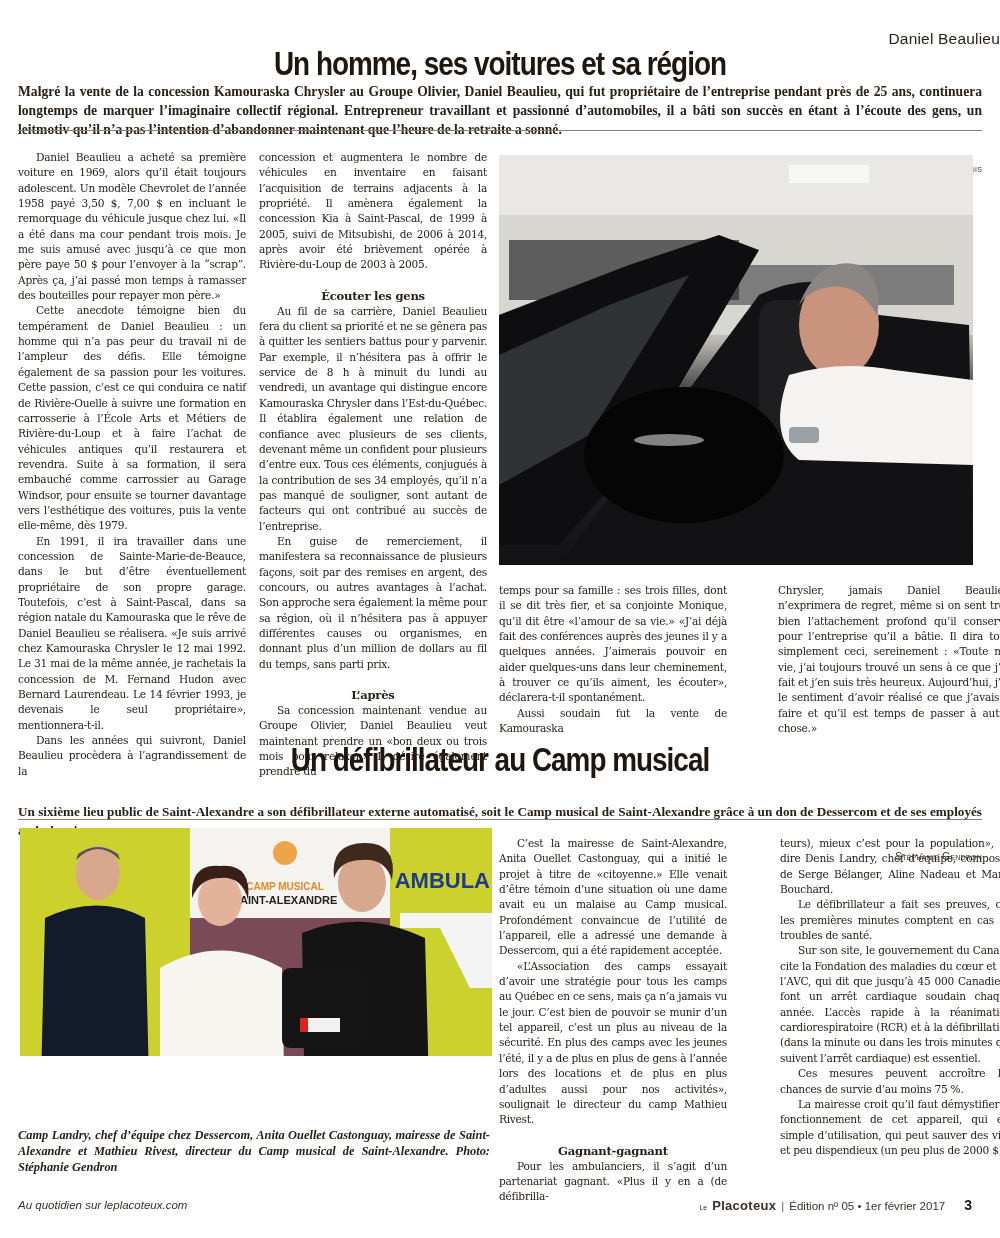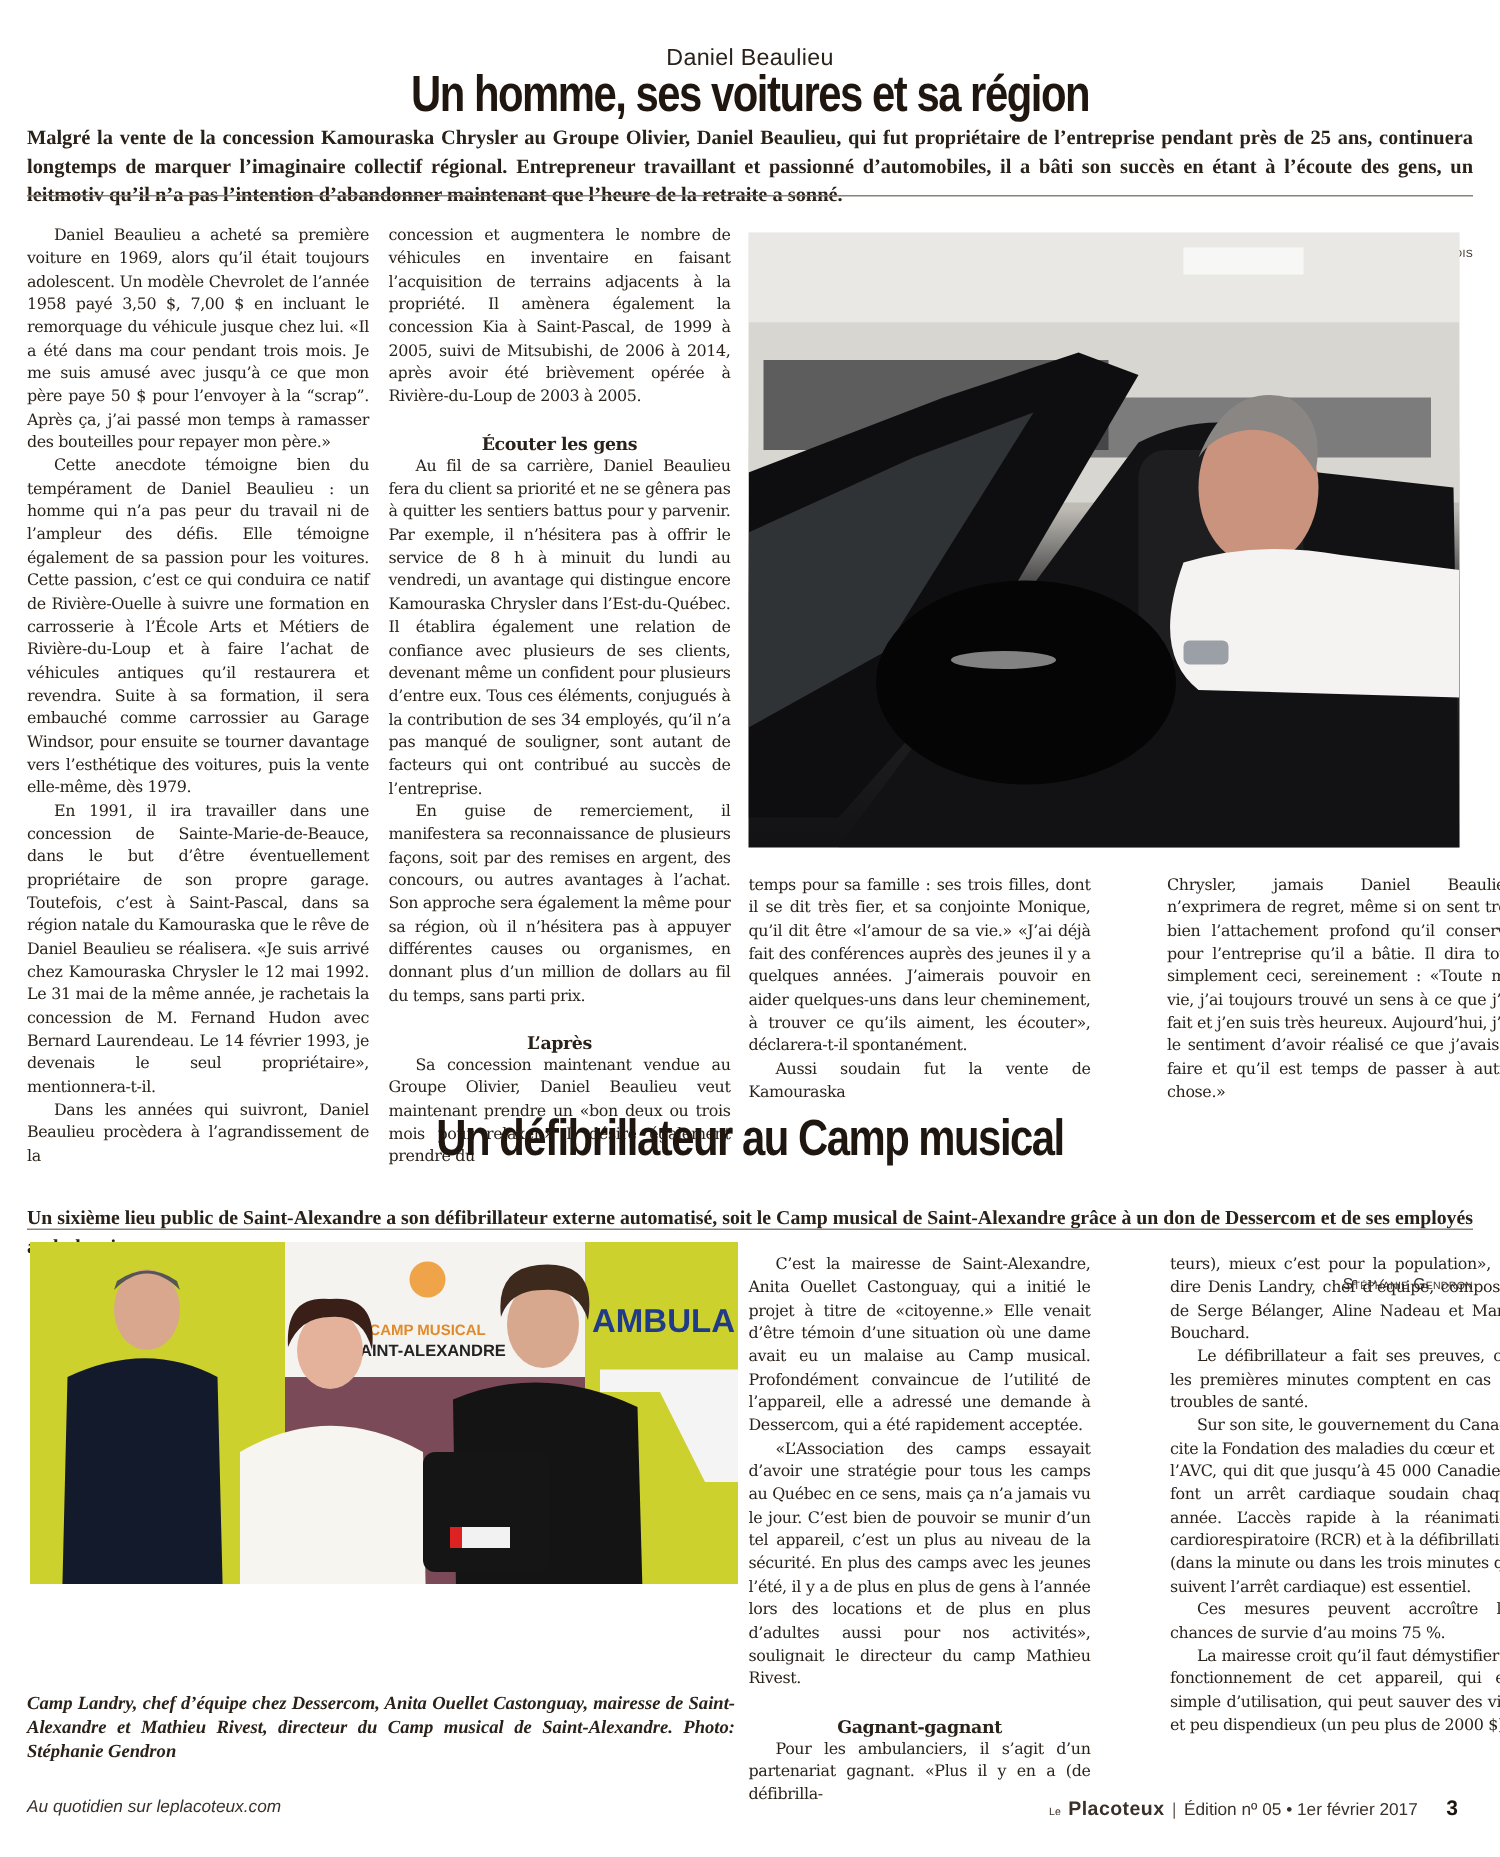--- a/index.html
+++ b/index.html
@@ -1,19 +1,19 @@
 <!DOCTYPE html>
 <html><head>
   <meta charset="utf-8">
   <style>
     * { box-sizing: border-box; margin: 0; padding: 0; }
     html, body { width: 1000px; height: 1238px; background: #ffffff; overflow: hidden; }
     body { position: relative; color: #2a2119; font-family: "DejaVu Serif", serif; }
 
-    .kicker { position: absolute; left: 0; width: 1000px; top: 30px; text-align: center;
+    .kicker { position: absolute; left: 0; width: 1000px; top: 30px; text-align: right;
       font-family: "Liberation Sans", sans-serif; font-size: 15.5px; color: #2a2119; letter-spacing: 0.2px; }
     .headline { position: absolute; left: 0; width: 1000px; text-align: center;
       font-family: "Liberation Sans", sans-serif; font-weight: bold; color: #1e160f;
       letter-spacing: -1.2px; transform: scaleX(0.82); transform-origin: 50% 50%; }
     .h1 { top: 44px; font-size: 34px; }
     .h2 { top: 740px; font-size: 34px; }
 
     .chapeau { position: absolute; left: 18px; width: 964px; font-family: "Liberation Serif", serif;
       font-weight: bold; color: #2a2119; text-align: justify; }
     .chapeau1 { top: 82px; font-size: 13.6px; line-height: 19px; }

